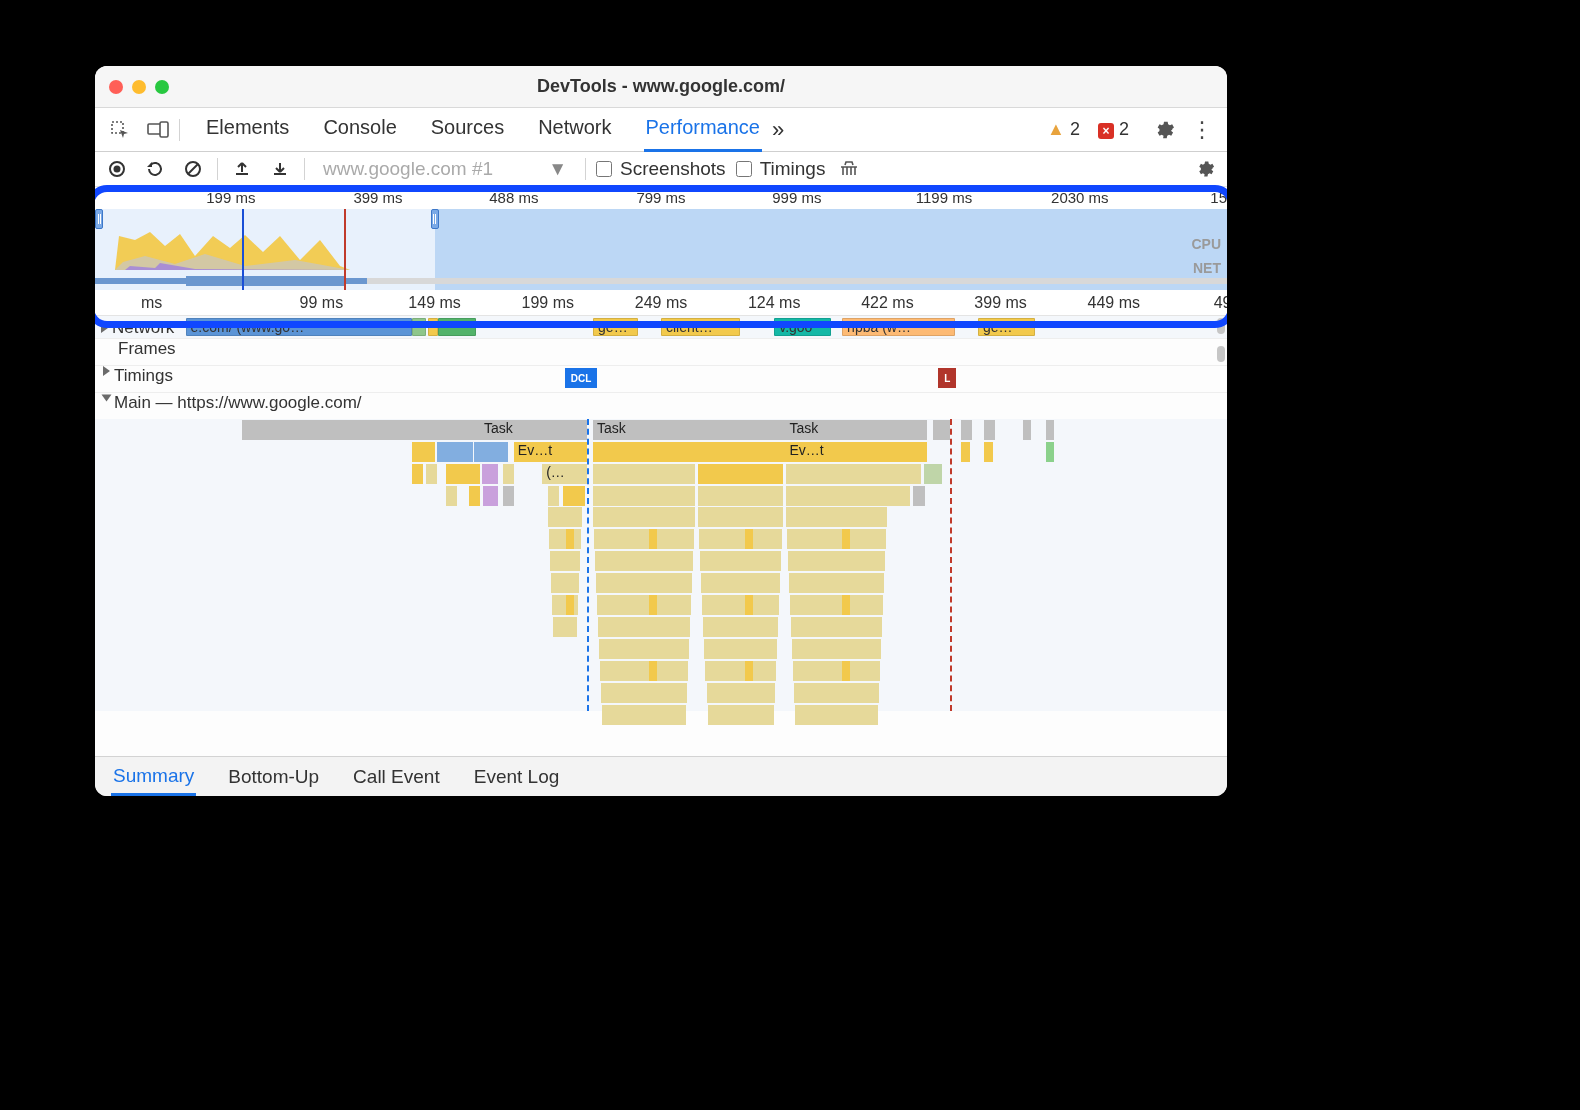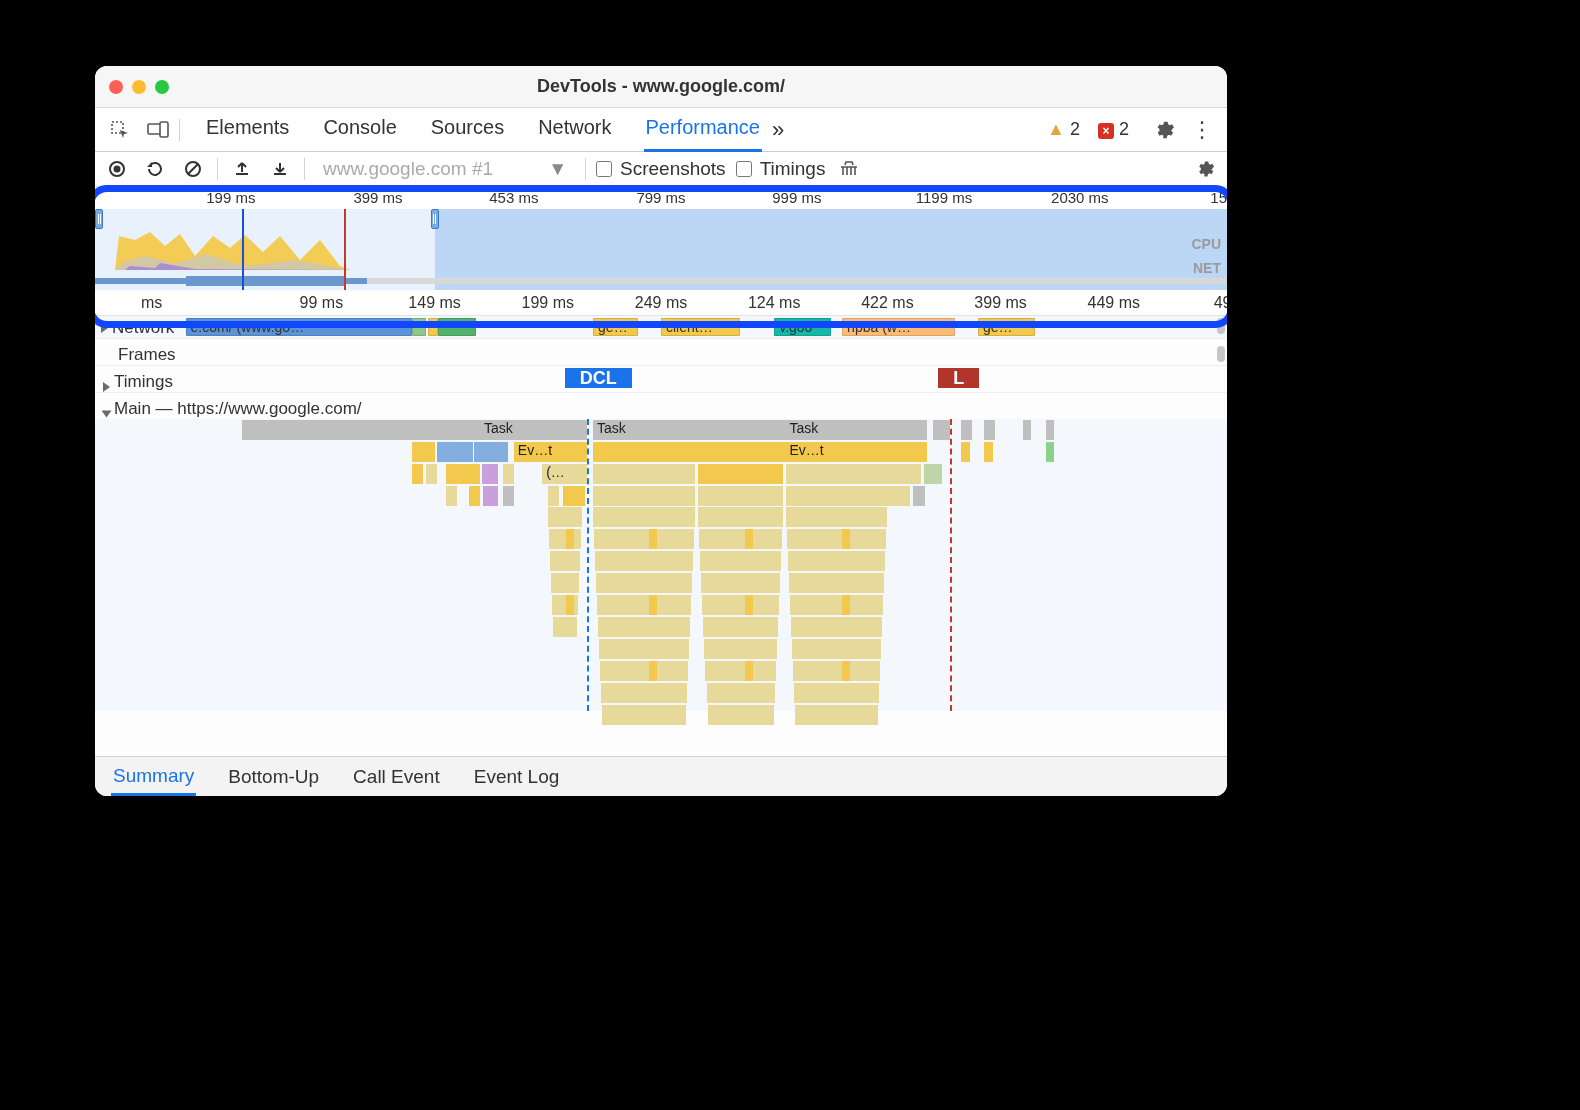--- a/index.html
+++ b/index.html
@@ -96,26 +96,26 @@
   .ov-cpu path{ }
   .ov-net { position:absolute; left:0; right:0; bottom:6px; height:6px; background:#d8d8d8;}
   .ov-net .seg{position:absolute;top:0;bottom:0;background:#6b97cf;}
   .ov-vline{position:absolute;top:0;bottom:0;width:2px;}
   
   .detail-ruler { height: 26px; border-bottom:1px solid #e4e4e4; position:relative; font-size:16px;}
   .detail-ruler span{position:absolute; top:4px; transform:translateX(-50%);}
   
   .rows { position:relative; flex:1; overflow:hidden; background:#fdfdfd;}
   .row { position:relative; border-bottom:1px solid #eee;}
-  .row .head{ display:flex; align-items:flex-end; gap:4px; height:26px; padding-left:8px; font-size:17px;}
+  .row .head{ display:flex; align-items:flex-start; gap:4px; height:26px; padding-left:8px; font-size:17px;}
   .disclosure{ width:0;height:0;border-top:5px solid transparent;border-bottom:5px solid transparent;border-left:7px solid #6b6b6b; display:inline-block;}
   .disclosure.down{ transform: rotate(90deg);}
   .track { position:relative; height:22px; background:#f4f7fb;}
   .bar{position:absolute;top:2px;bottom:2px;border-radius:1px;font-size:14px;color:#333;padding:0 4px;overflow:hidden;white-space:nowrap;text-overflow:ellipsis;}
-  .pill{position:absolute;top:2px;height:20px;color:#fff;font-size:18px;font-weight:600;padding:0 15px;display:flex;align-items:center;}
+  .pill{position:absolute;top:2px;height:20px;color:#fff;font-size:10px;font-weight:600;padding:0 6px;display:flex;align-items:center;}
   
   .flame { position:relative; height: 292px; background:#f4f7fb;}
   .flame-lane{position:absolute;left:0;right:0;height:22px;}
   .fb{position:absolute;top:1px;height:20px;font-size:14px;color:#222;padding:0 4px;overflow:hidden;white-space:nowrap;}
   .flame .dashed{position:absolute;top:0;bottom:0;border-left:2px dashed;}
   
   .vthumb{ position:absolute; right:2px; width:8px; border-radius:4px; background:#c6c6c6;}
   
   .bottom {
     height: 40px; border-top:1px solid #d3d3d3; background:#f3f3f3;
@@ -230,21 +230,21 @@
         </svg>
       </div>
   </div>
 
   <div class="hlframe"></div>
 
   <div class="overview">
     <div class="ov-ruler" id="ov-ruler">
         <span style="left: 12%;">199 ms</span>
         <span style="left: 25%;">399 ms</span>
-        <span style="left: 37%;">453 ms</span>
+        <span style="left: 37%;">488 ms</span>
         <span style="left: 50%;">799 ms</span>
         <span style="left: 62%;">999 ms</span>
         <span style="left: 75%;">1199 ms</span>
         <span style="left: 87%;">2030 ms</span>
         <span style="left: 100%;">1599 ms</span>
       </div>
     <div class="ov-area">
 
       <div class="sel" id="ov-sel" style="left: 0%; width: 30%;"></div>
       <div class="ov-grip" id="grip-l" style="left: calc(0% + 0px);">

